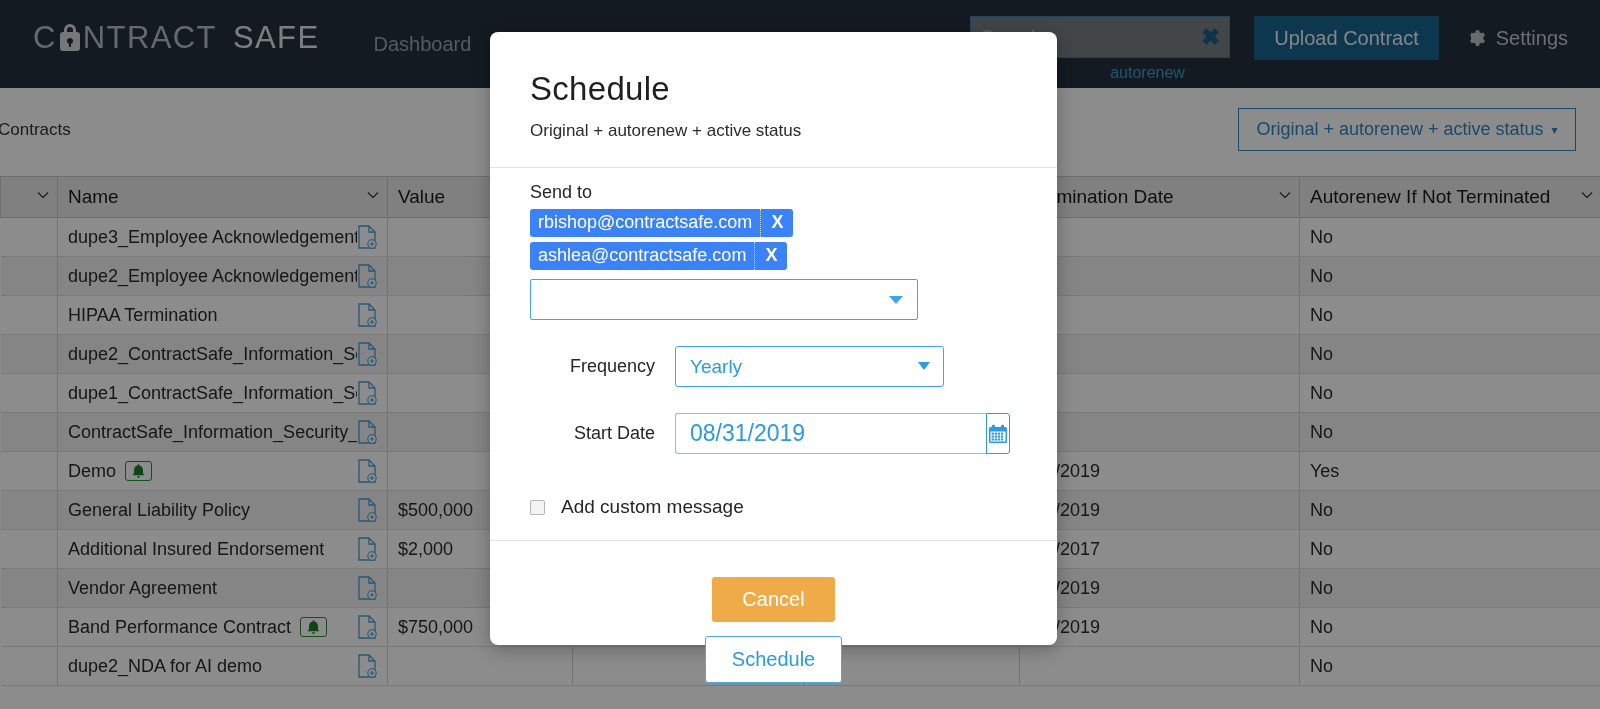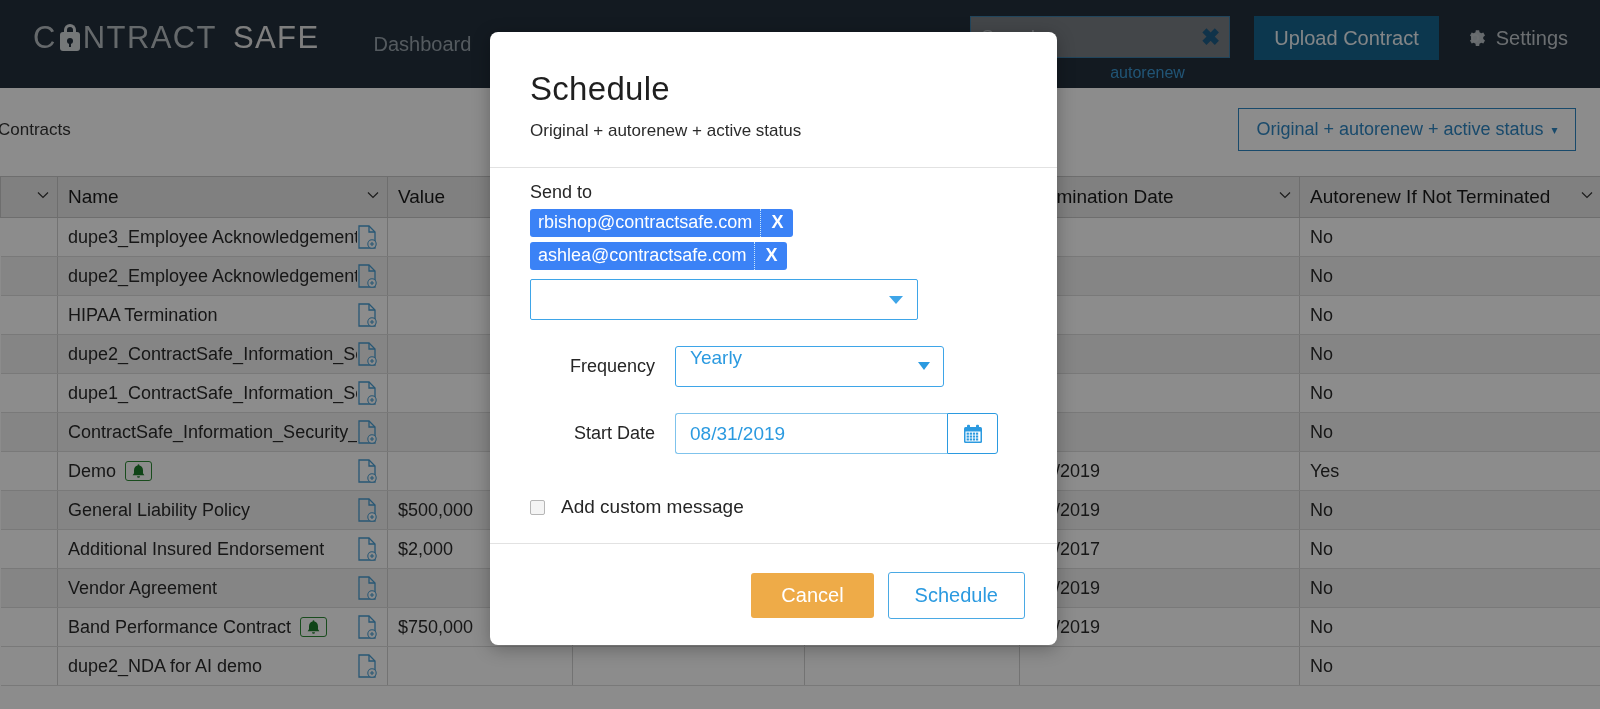--- a/index.html
+++ b/index.html
@@ -154,51 +154,51 @@
     position: absolute; right: 14px; top: 16px; width: 0; height: 0;
     border-left: 7px solid transparent; border-right: 7px solid transparent;
     border-top: 8px solid #3ea5e8;
   }
 
   .row-field { display: flex; align-items: center; margin-top: 26px; }
   .row-field .field-label { width: 125px; text-align: right; margin-right: 20px; }
 
   .freq-select {
     width: 269px; height: 41px; border: 1px solid #3ea5e8; border-radius: 3px;
-    position: relative; display: flex; 
+    position: relative; display: flex; align-items: center;
     padding-left: 14px; color: #2b9ae0; font-size: 19px; cursor: pointer; background: #fff;
   }
   .freq-select .caret-sm {
     position: absolute; right: 13px; top: 15px; width: 0; height: 0;
     border-left: 6px solid transparent; border-right: 6px solid transparent;
     border-top: 8px solid #2b9ae0;
   }
 
   .date-wrap { display: flex; width: 323px; height: 41px; }
   .date-input {
     flex: 1 1 auto; border: 1px solid #7fc3ec; border-right: none; border-radius: 3px 0 0 3px;
-    padding-left: 14px; color: #2b9ae0; font-size: 19px; outline: none;
+    padding-left: 14px; color: #2b9ae0; font-size: 23px; outline: none;
     font-family: "Liberation Sans", sans-serif; background: #fff;
   }
   .date-btn {
     width: 51px; border: 1px solid #2b9ae0; border-radius: 0 3px 3px 0;
     background: #fff; display: flex; align-items: center; justify-content: center;
     cursor: pointer;
   }
 
   .custom-msg { display: flex; align-items: center; margin-top: 42px; padding-bottom: 22px; }
   .cb {
     width: 15px; height: 15px; border: 1px solid #b6b6b6; background: #f4f4f4;
     border-radius: 2px; margin-right: 16px; cursor: pointer;
   }
   .custom-msg-label { font-size: 19px; color: #262626; text-align: center; }
 
   .modal-footer {
-    border-top: 1px solid #e2e2e2; padding: 28px 32px 26px 32px;
-    display: flex; justify-content: flex-end; align-items: center; gap: 14px;
+    border-top: 1px solid #e2e2e2; padding: 36px 32px 26px 32px;
+    display: flex; justify-content: flex-end; align-items: center; gap: 14px; flex-direction: column;
   }
   .btn-cancel {
     background: #eeab48; color: #ffffff; border: none; border-radius: 3px;
     font-size: 20px; padding: 11px 30px; cursor: pointer;
     font-family: "Liberation Sans", sans-serif;
   }
   .btn-schedule {
     background: #ffffff; color: #2b9ae0; border: 1px solid #4aa9e4; border-radius: 3px;
     font-size: 20px; padding: 11px 26px; cursor: pointer;
     font-family: "Liberation Sans", sans-serif;

